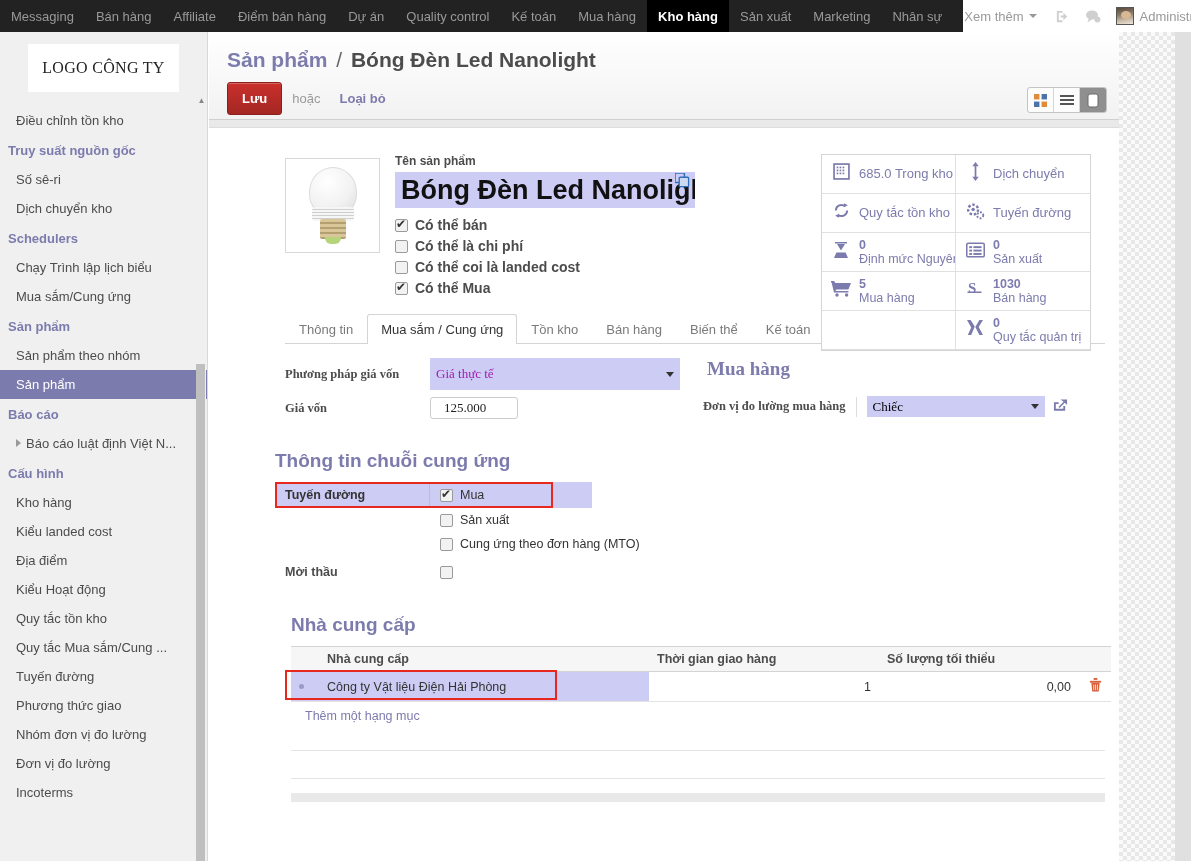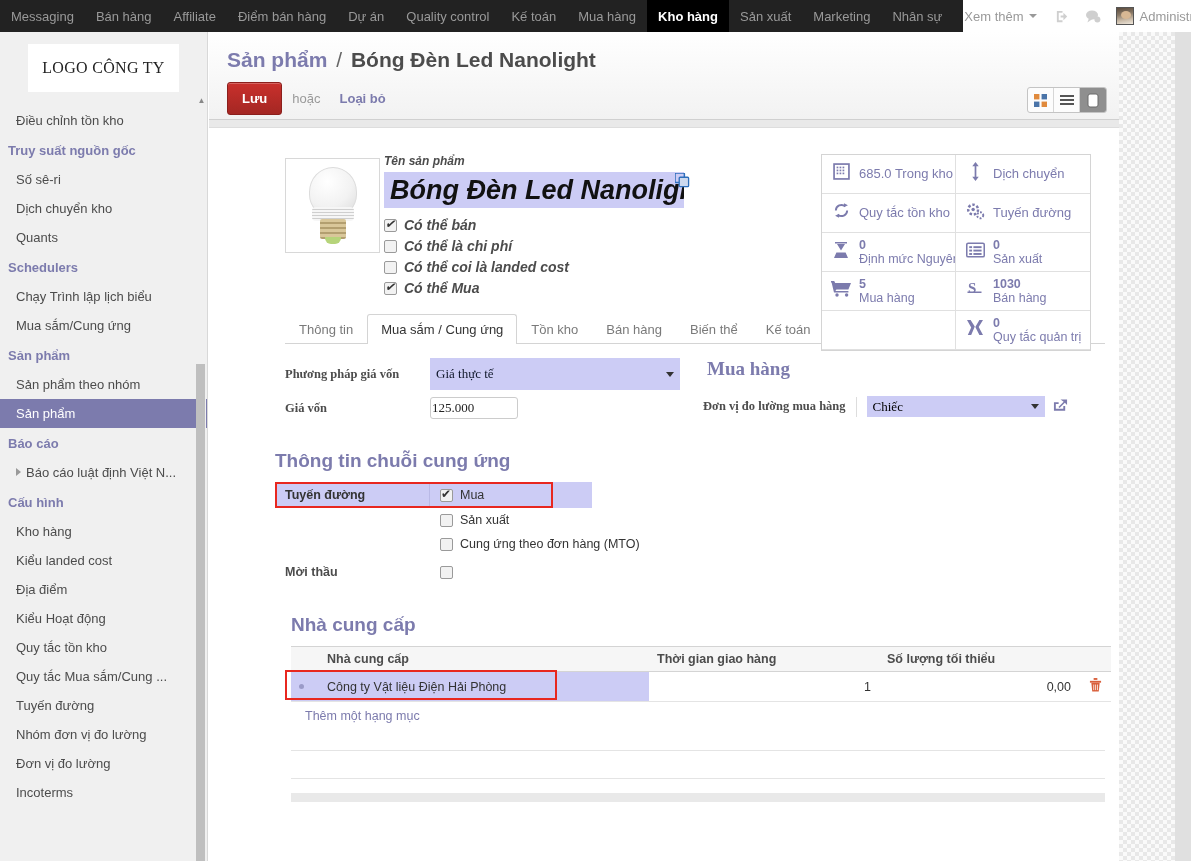--- a/index.html
+++ b/index.html
@@ -184,21 +184,21 @@
   .bulb-base {
     position: absolute; left: 15px; top: 52px; width: 26px; height: 20px;
     background: repeating-linear-gradient(#d9c79a 0 3px, #b39f70 3px 5px);
     border-radius: 2px;
   }
   .bulb-tip {
     position: absolute; left: 20px; top: 70px; width: 16px; height: 7px;
     background: #b6d47a; border-radius: 0 0 6px 6px;
   }
 
-  #name-col { margin-left: 4px; flex: 1 1 auto; font-style: italic; }
+  #name-col { margin-left: 15px; flex: 1 1 auto; }
   .field-label-small { color: #4c4c4c; font-weight: bold; font-size: 12px; }
   #prod-name-input {
     margin-top: 4px;
     display: inline-block;
     width: 300px; height: 36px;
     background: #ccccf5;
     border: none; outline: none;
     font-size: 27px; font-weight: bold; color: #111111;
     padding: 0 6px; line-height: 36px;
     font-family: "Liberation Sans", sans-serif;
@@ -268,32 +268,32 @@
   #col-left { width: 420px; }
   #col-right { width: 400px; padding-left: 8px; }
   .frow { display: flex; align-items: center; margin-bottom: 7px; }
   .flabel {
     width: 155px; color: #4c4c4c; font-weight: bold; font-size: 12.5px;
     padding-left: 10px;
   }
   .fvalue { flex: 1 1 auto; }
   .sel {
     width: 250px; height: 22px; background: #ccccf5; border: none;
-    color: #0f172a; font-size: 13px; padding: 16px 6px;
+    color: #a21caf; font-size: 13px; padding: 16px 6px;
     display: flex; align-items: center; justify-content: space-between;
     cursor: pointer;
   }
   .sel .car {
     border-left: 4px solid transparent; border-right: 4px solid transparent;
     border-top: 5px solid #333333;
   }
   .txtbox {
     width: 88px; height: 22px; background: #ffffff;
     border: 1px solid #cccccc; border-radius: 3px;
-    font-size: 13px; color: #222222; padding: 0 1px;
+    font-size: 13px; color: #222222; padding: 0 13px;
     display: flex; align-items: center;
   }
   .sec-title {
     color: #7c7bad; font-size: 19px; font-weight: bold;
     margin: 0 0 10px 0;
   }
   #right-title { margin-bottom: 16px; padding-left: 4px; }
   .uom-row { display: flex; align-items: center; }
   .uom-label {
     color: #4c4c4c; font-weight: bold; font-size: 12.5px;
@@ -426,37 +426,37 @@
   </div>
 </div>
 
 <div id="sidebar">
   <div id="logo-box">LOGO CÔNG TY</div>
   <div class="menu" id="sidebar-menu">
       <div class="menu-link"><span>Điều chỉnh tồn kho</span></div>
       <div class="menu-header"><span>Truy suất nguồn gốc</span></div>
       <div class="menu-link"><span>Số sê-ri</span></div>
       <div class="menu-link"><span>Dịch chuyển kho</span></div>
-      <div class="menu-link"><span>Quants</span></div>
       <div class="menu-header"><span>Schedulers</span></div>
       <div class="menu-link"><span>Chạy Trình lập lịch biểu</span></div>
       <div class="menu-link"><span>Mua sắm/Cung ứng</span></div>
       <div class="menu-header"><span>Sản phẩm</span></div>
       <div class="menu-link"><span>Sản phẩm theo nhóm</span></div>
       <div class="menu-link selected"><span>Sản phẩm</span></div>
       <div class="menu-header"><span>Báo cáo</span></div>
       <div class="menu-link has-arrow"><span class="tri"></span><span>Báo cáo luật định Việt N...</span></div>
       <div class="menu-header"><span>Cấu hình</span></div>
       <div class="menu-link"><span>Kho hàng</span></div>
       <div class="menu-link"><span>Kiểu landed cost</span></div>
       <div class="menu-link"><span>Địa điểm</span></div>
       <div class="menu-link"><span>Kiểu Hoạt động</span></div>
       <div class="menu-link"><span>Quy tắc tồn kho</span></div>
       <div class="menu-link"><span>Quy tắc Mua sắm/Cung ...</span></div>
       <div class="menu-link"><span>Tuyến đường</span></div>
+      <div class="menu-link"><span>Phương thức giao</span></div>
       <div class="menu-link"><span>Nhóm đơn vị đo lường</span></div>
       <div class="menu-link"><span>Đơn vị đo lường</span></div>
       <div class="menu-link"><span>Incoterms</span></div>
     </div>
   <div id="sb-up">▲</div>
   <div id="sb-track">
     <div id="sb-thumb"></div>
   </div>
 </div>
 

